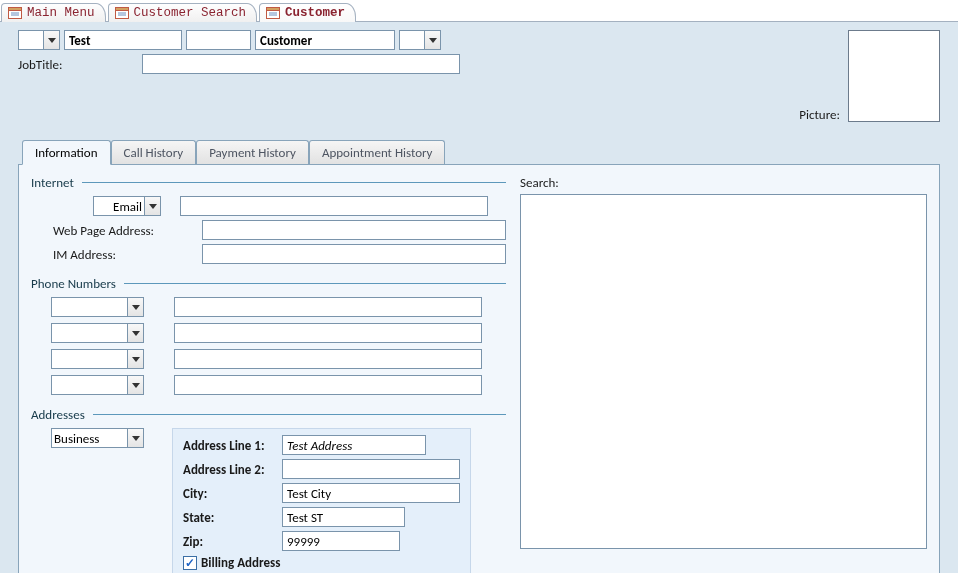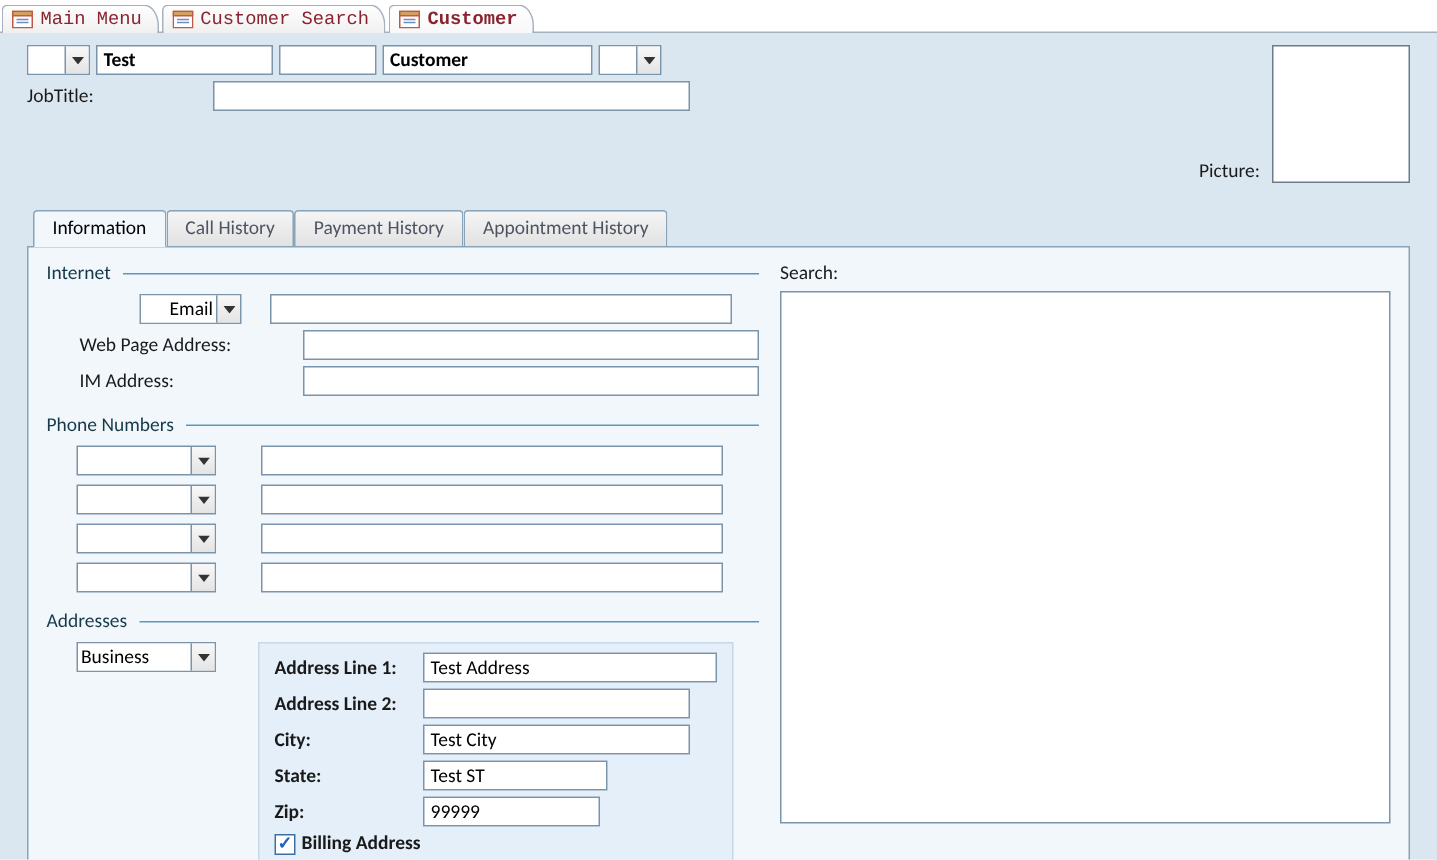--- a/index.html
+++ b/index.html
@@ -377,21 +377,21 @@
               <input class="combotxt" style="width: 75px;" value="Business">
               <span class="combobtn">
                   <svg width="8" height="5">
                     <polygon points="0,0 8,0 4,5" fill="#333"></polygon>
                   </svg>
                 </span>
             </span>
             <div class="addrcard">
               <div class="arow">
                   <span class="albl">Address Line 1:</span>
-                  <input class="txt" style="width: 196px;" value="Test Address">
+                  <input class="txt" style="width: 144px; font-style: italic;" value="Test Address">
                 </div>
               <div class="arow">
                   <span class="albl">Address Line 2:</span>
                   <input class="txt" style="width: 178px;" value="">
                 </div>
               <div class="arow">
                   <span class="albl">City:</span>
                   <input class="txt" style="width: 178px;" value="Test City">
                 </div>
               <div class="arow">

